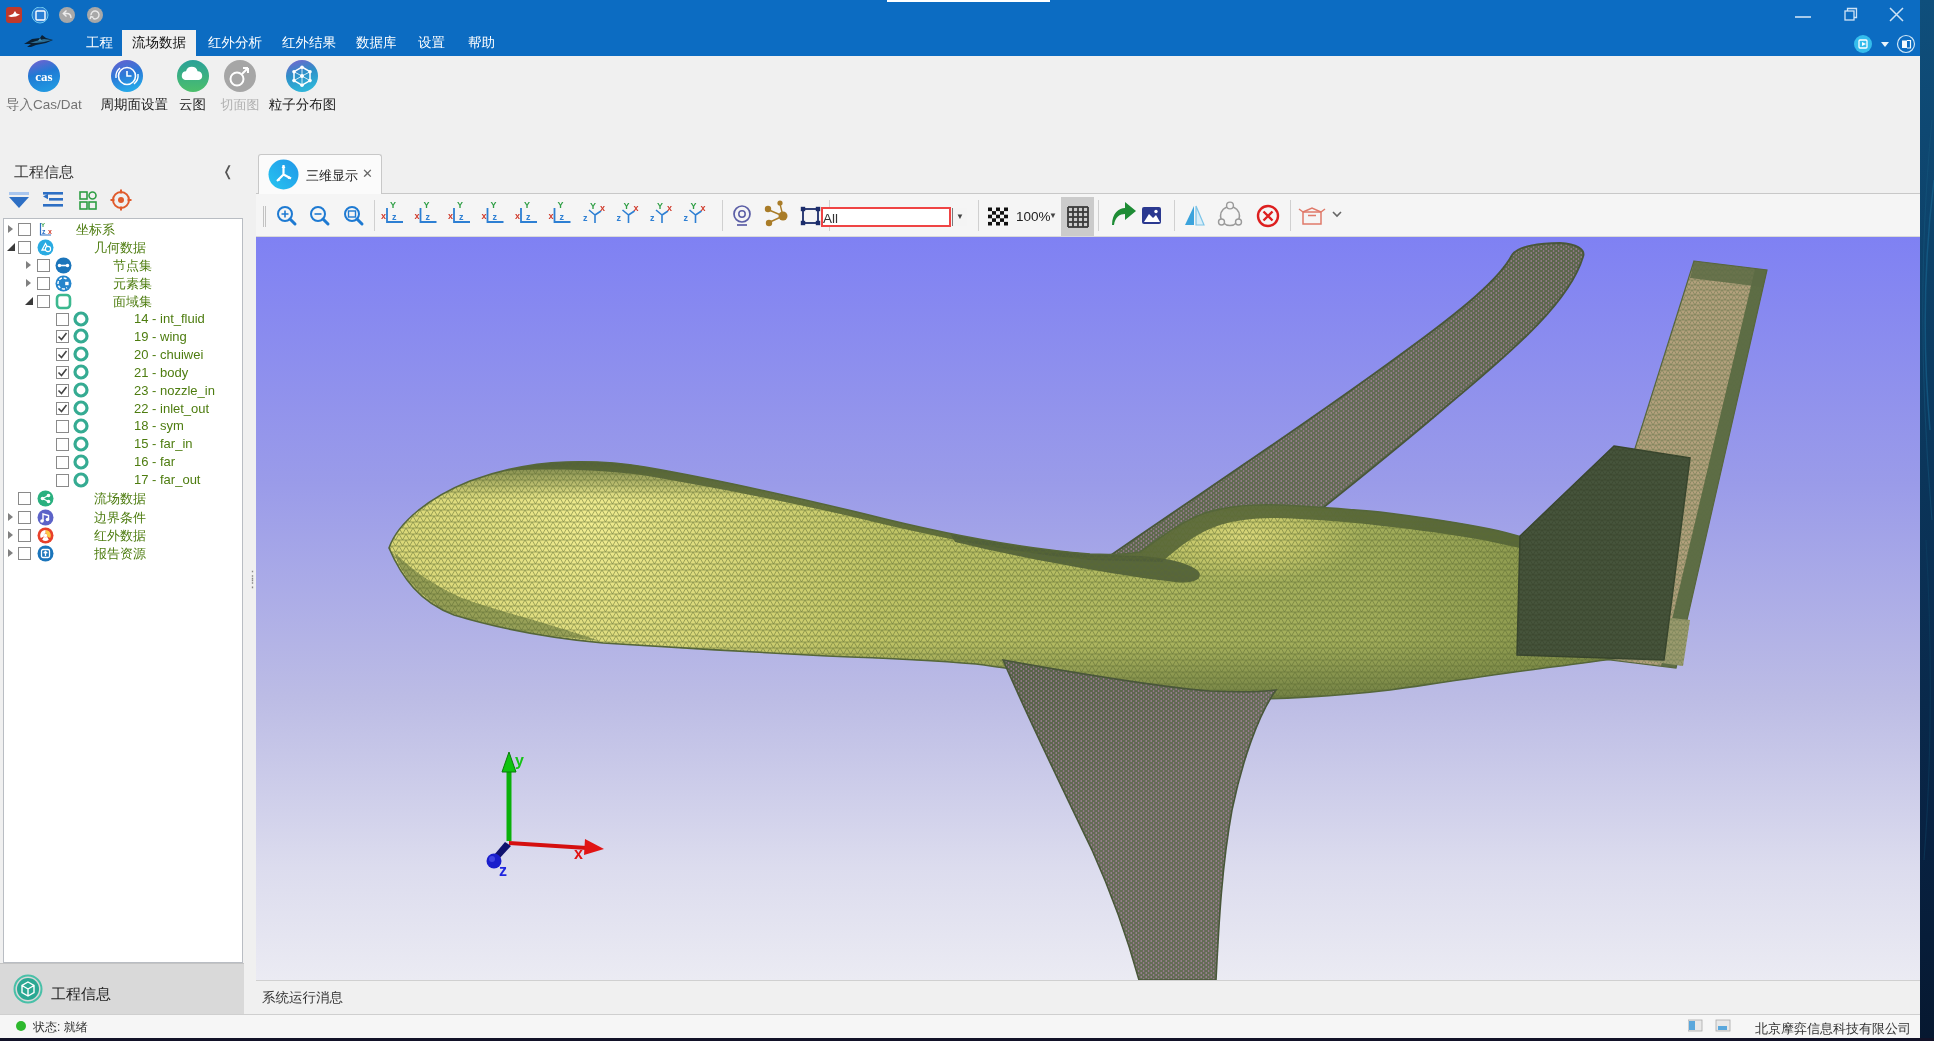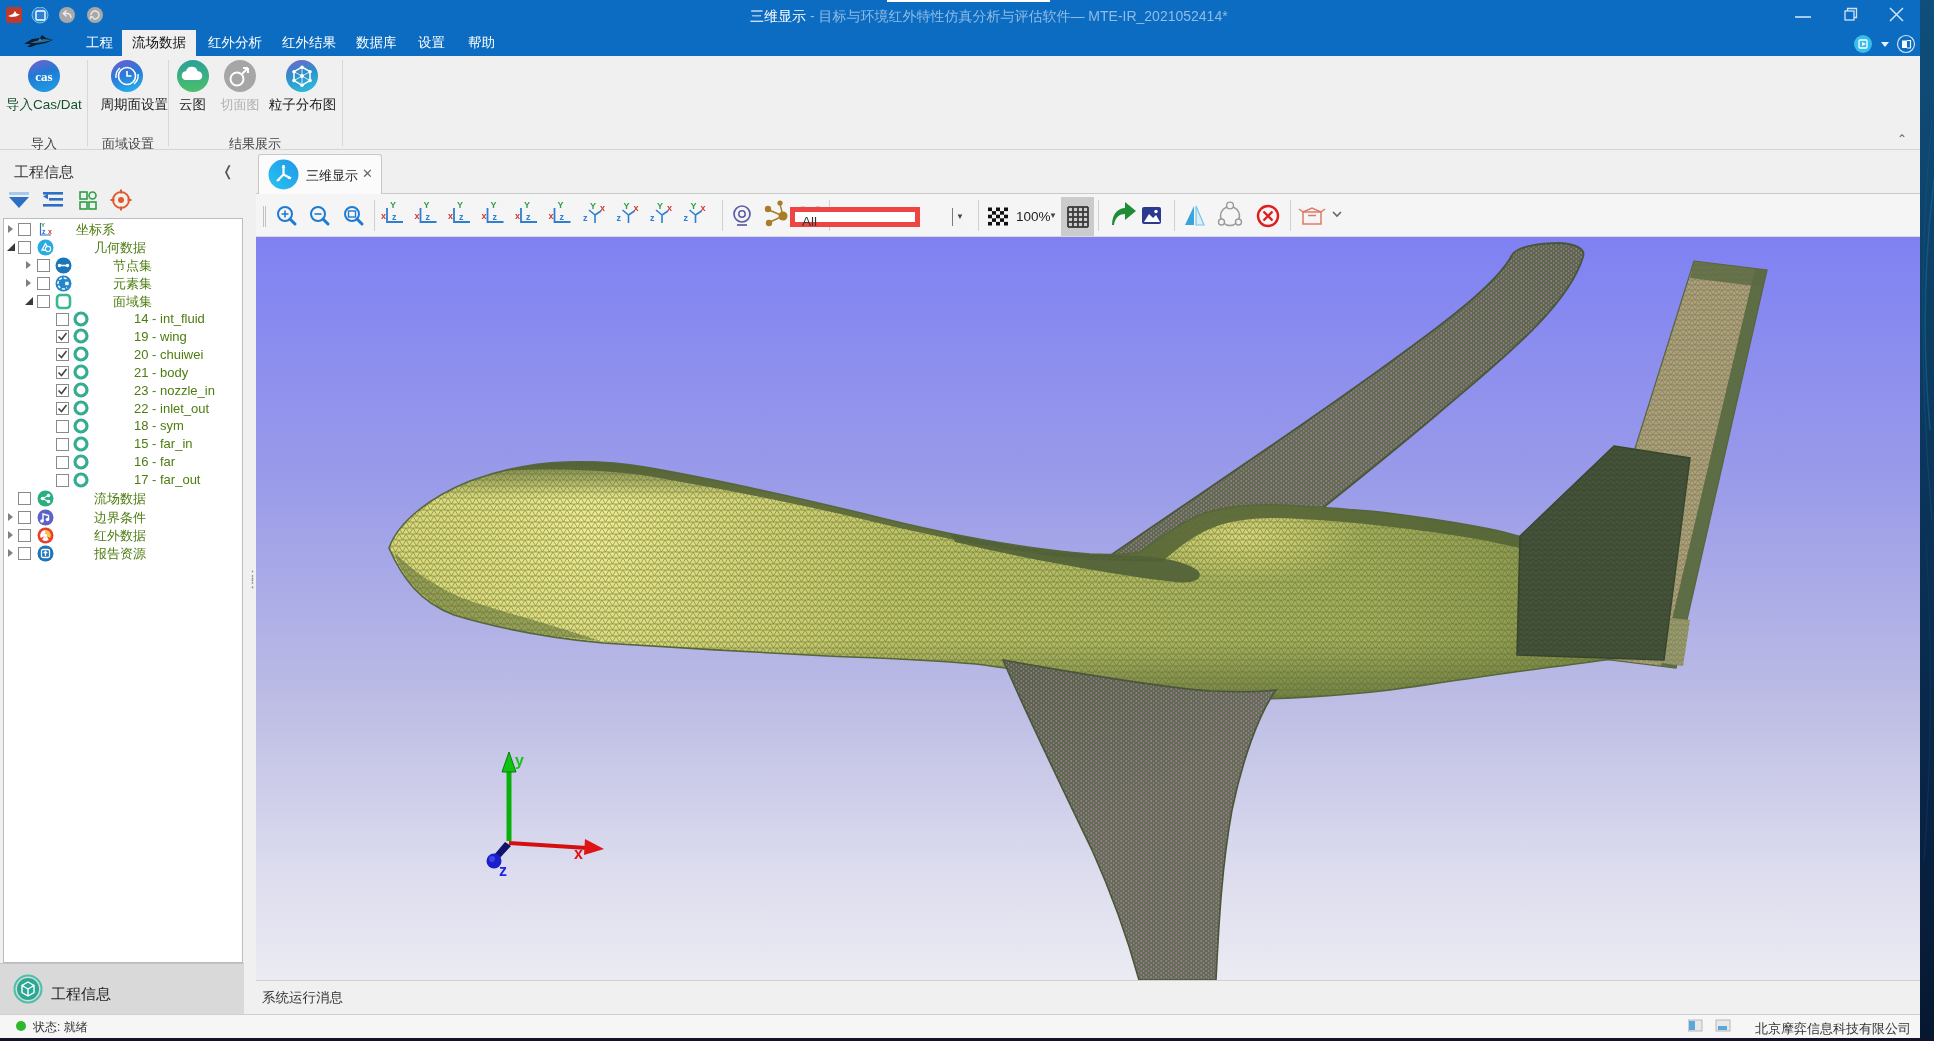--- a/index.html
+++ b/index.html
@@ -49,21 +49,20 @@
 <div id="root">
   <div id="desktop" class="abs"></div>
   <svg class="abs" style="left:1920px; top:0;" width="14" height="1041" viewBox="0 0 14 1041">
     <path d="M14 180 C 4 260 2 340 10 430" stroke="#1a6a96" stroke-width="1.5" fill="none" opacity="0.55"></path>
     <path d="M12 120 C 0 240 0 380 12 520" stroke="#15587e" stroke-width="1.2" fill="none" opacity="0.5"></path>
     <path d="M6 540 C 12 640 12 760 4 860" stroke="#0f4466" stroke-width="1.2" fill="none" opacity="0.45"></path>
   </svg>
   <div id="titlebar" class="abs"></div>
   <div id="menurow" class="abs"></div>
   <div id="topwhite" class="abs"></div>
-  <div id="titletext" class="abs"><span class="title-main">三维显示</span><span class="title-sub"> - 目标与环境红外特性仿真分析与评估软件— MTE-IR_2021052414*</span></div>
 
   <svg class="abs" style="left:1790px; top:6px;" width="120" height="20" viewBox="0 0 120 20">
     <path d="M5 11 H21" stroke="#cfe3f5" stroke-width="1.6"></path>
     <rect x="55" y="5" width="9" height="9" fill="none" stroke="#cfe3f5" stroke-width="1.3"></rect>
     <path d="M57.5 5 V2.5 H66.5 V11.5 H64" fill="none" stroke="#cfe3f5" stroke-width="1.3"></path>
     <path d="M100 2 L113 15 M113 2 L100 15" stroke="#cfe3f5" stroke-width="1.5"></path>
   </svg>
 
   <svg class="abs" style="left:6px; top:7px;" width="100" height="18" viewBox="0 0 100 18">
     <rect x="0" y="0" width="16" height="16" rx="3" fill="#c0392b"></rect>
@@ -93,29 +92,20 @@
   </svg>
 
   <div class="mtab" style="left:86px;">工程</div>
   <div id="seltab" class="abs">流场数据</div>
   <div class="mtab" style="left:208px;font-family:Liberation Serif, serif;">红外分析</div>
   <div class="mtab" style="left:282px;">红外结果</div>
   <div class="mtab" style="left:356px;">数据库</div>
   <div class="mtab" style="left:418px;">设置</div>
   <div class="mtab" style="left:468px;">帮助</div>
 
-  <div id="ribbon" class="abs">
-    <div class="rsep" style="left:87px;"></div>
-    <div class="rsep" style="left:168px;"></div>
-    <div class="rsep" style="left:342px;"></div>
-    <div class="glabel" style="left:14px; width:60px;">导入</div>
-    <div class="glabel" style="left:88px; width:80px;">面域设置</div>
-    <div class="glabel" style="left:205px; width:100px;">结果展示</div>
-    <div class="abs" style="left:1897px; top:76px; color:#666; font-size:12px;">⌃</div>
-  </div>
 
   <svg class="abs" style="left:0; top:56px;" width="340" height="80" viewBox="0 0 340 80">
     <defs>
       <linearGradient id="bluec" x1="0" y1="0" x2="0.3" y2="1">
         <stop offset="0" stop-color="#7b5fd0"></stop>
           <stop offset="0.5" stop-color="#1f7ad4"></stop>
           <stop offset="1" stop-color="#2196e0"></stop>
       </linearGradient>
       <linearGradient id="bluec2" x1="0" y1="0" x2="0.3" y2="1">
         <stop offset="0" stop-color="#6a5ecf"></stop>
@@ -147,21 +137,21 @@
     <path d="M302 11 l8 4.6 v9 l-8 4.6 l-8 -4.6 v-9 z" fill="none" stroke="#fff" stroke-width="1.5"></path>
     <circle cx="302" cy="11.2" r="1.8" fill="#fff"></circle>
       <circle cx="310" cy="15.8" r="1.8" fill="#fff"></circle>
       <circle cx="310" cy="24.6" r="1.8" fill="#fff"></circle>
       <circle cx="302" cy="29.2" r="1.8" fill="#fff"></circle>
       <circle cx="294" cy="24.6" r="1.8" fill="#fff"></circle>
       <circle cx="294" cy="15.8" r="1.8" fill="#fff"></circle>
     <circle cx="302" cy="20" r="2" fill="#fff"></circle>
     <path d="M302 11 L302 20 M310 15.8 L302 20 M310 24.6 L302 20 M302 29.2 L302 20 M294 24.6 L302 20 M294 15.8 L302 20" stroke="#fff" stroke-width="0.8"></path>
   </svg>
-  <div class="abs" style="left:4px; top:96px; width:80px; text-align:center; font-size:13.5px; color:#14532d; white-space:nowrap;">导入Cas/Dat</div>
+  <div class="abs" style="left:4px; top:96px; width:80px; text-align:center; font-size:13.5px; color:#737373; white-space:nowrap;">导入Cas/Dat</div>
   <div class="abs" style="left:87px; top:96px; width:81px; text-align:right; font-size:13.5px; color:#1a1a1a; white-space:nowrap;">周期面设置</div>
   <div class="abs" style="left:167px; top:96px; width:51px; text-align:center; font-size:13.5px; color:#1a1a1a;">云图</div>
   <div class="abs" style="left:215px; top:96px; width:50px; text-align:center; font-size:13px; color:#b0b0b0; white-space:nowrap;">切面图</div>
   <div class="abs" style="left:262px; top:96px; width:81px; text-align:center; font-size:13.5px; color:#1a1a1a; white-space:nowrap;">粒子分布图</div>
 
   <div id="lpanel" class="abs"></div>
   <div id="lheader" class="abs">工程信息</div>
   <div id="lcollapse" class="abs">❬</div>
   <svg class="abs" style="left:0; top:185px;" width="150" height="30" viewBox="0 0 150 30">
     <rect x="9" y="7" width="20" height="3" fill="#a9c6ee"></rect>
@@ -467,21 +457,21 @@
     <circle cx="965.5" cy="28" r="3" fill="#f5f5f5" stroke="#9a9a9a" stroke-width="1.4"></circle>
     <circle cx="982.5" cy="28" r="3" fill="#f5f5f5" stroke="#9a9a9a" stroke-width="1.4"></circle>
     <circle cx="1012" cy="22" r="10" fill="none" stroke="#dd1f1f" stroke-width="2.4"></circle>
     <path d="M1007.5 17.5 L1016.5 26.5 M1016.5 17.5 L1007.5 26.5" stroke="#dd1f1f" stroke-width="2.4"></path>
     <path d="M1047 18 L1056 14 L1065 18 L1065 30 L1047 30 Z" fill="none" stroke="#e07a6a" stroke-width="1.5"></path>
     <path d="M1047 18 L1065 18 M1052 21.5 H1060" stroke="#e07a6a" stroke-width="1.5"></path>
     <path d="M1047 18 L1043 15 M1065 18 L1069 15" stroke="#e07a6a" stroke-width="1.5"></path>
     <path d="M1077 18 L1081 22 L1085 18" fill="none" stroke="#666" stroke-width="1.6"></path>
   </svg>
 
-  <div class="abs" style="left:790px; top:207px; width:130px; height:20px; background:#fff; border:5px solid #ef4444; font-size:13.5px; color:#333; line-height:19px; padding-left:7px;">All</div>
+  <div class="abs" style="left:821px; top:207px; width:130px; height:20px; background:#fff; border:2px solid #ef4444; font-size:13.5px; color:#333; line-height:19px; ">All</div>
   <div class="abs" style="left:952px; top:208px; width:15px; height:18px; background:#f4f4f4; border-left:1px solid #7a7a7a; color:#444; font-size:8px; text-align:center; line-height:18px;">▼</div>
   <div class="abs" style="left:1016px; top:209px; font-size:13.5px; color:#222;">100%</div>
   <div class="abs" style="left:1049px; top:211px; font-size:8px; color:#444;">▼</div>
 
   <svg id="viewport" class="abs" width="1664" height="743" viewBox="256 237 1664 743" preserveAspectRatio="none">
   <defs>
     <linearGradient id="vpbg" x1="0" y1="237" x2="0" y2="980" gradientUnits="userSpaceOnUse">
       <stop offset="0" stop-color="#7f81f3"></stop>
       <stop offset="0.33" stop-color="#9a9be9"></stop>
       <stop offset="0.62" stop-color="#bcbce5"></stop>

